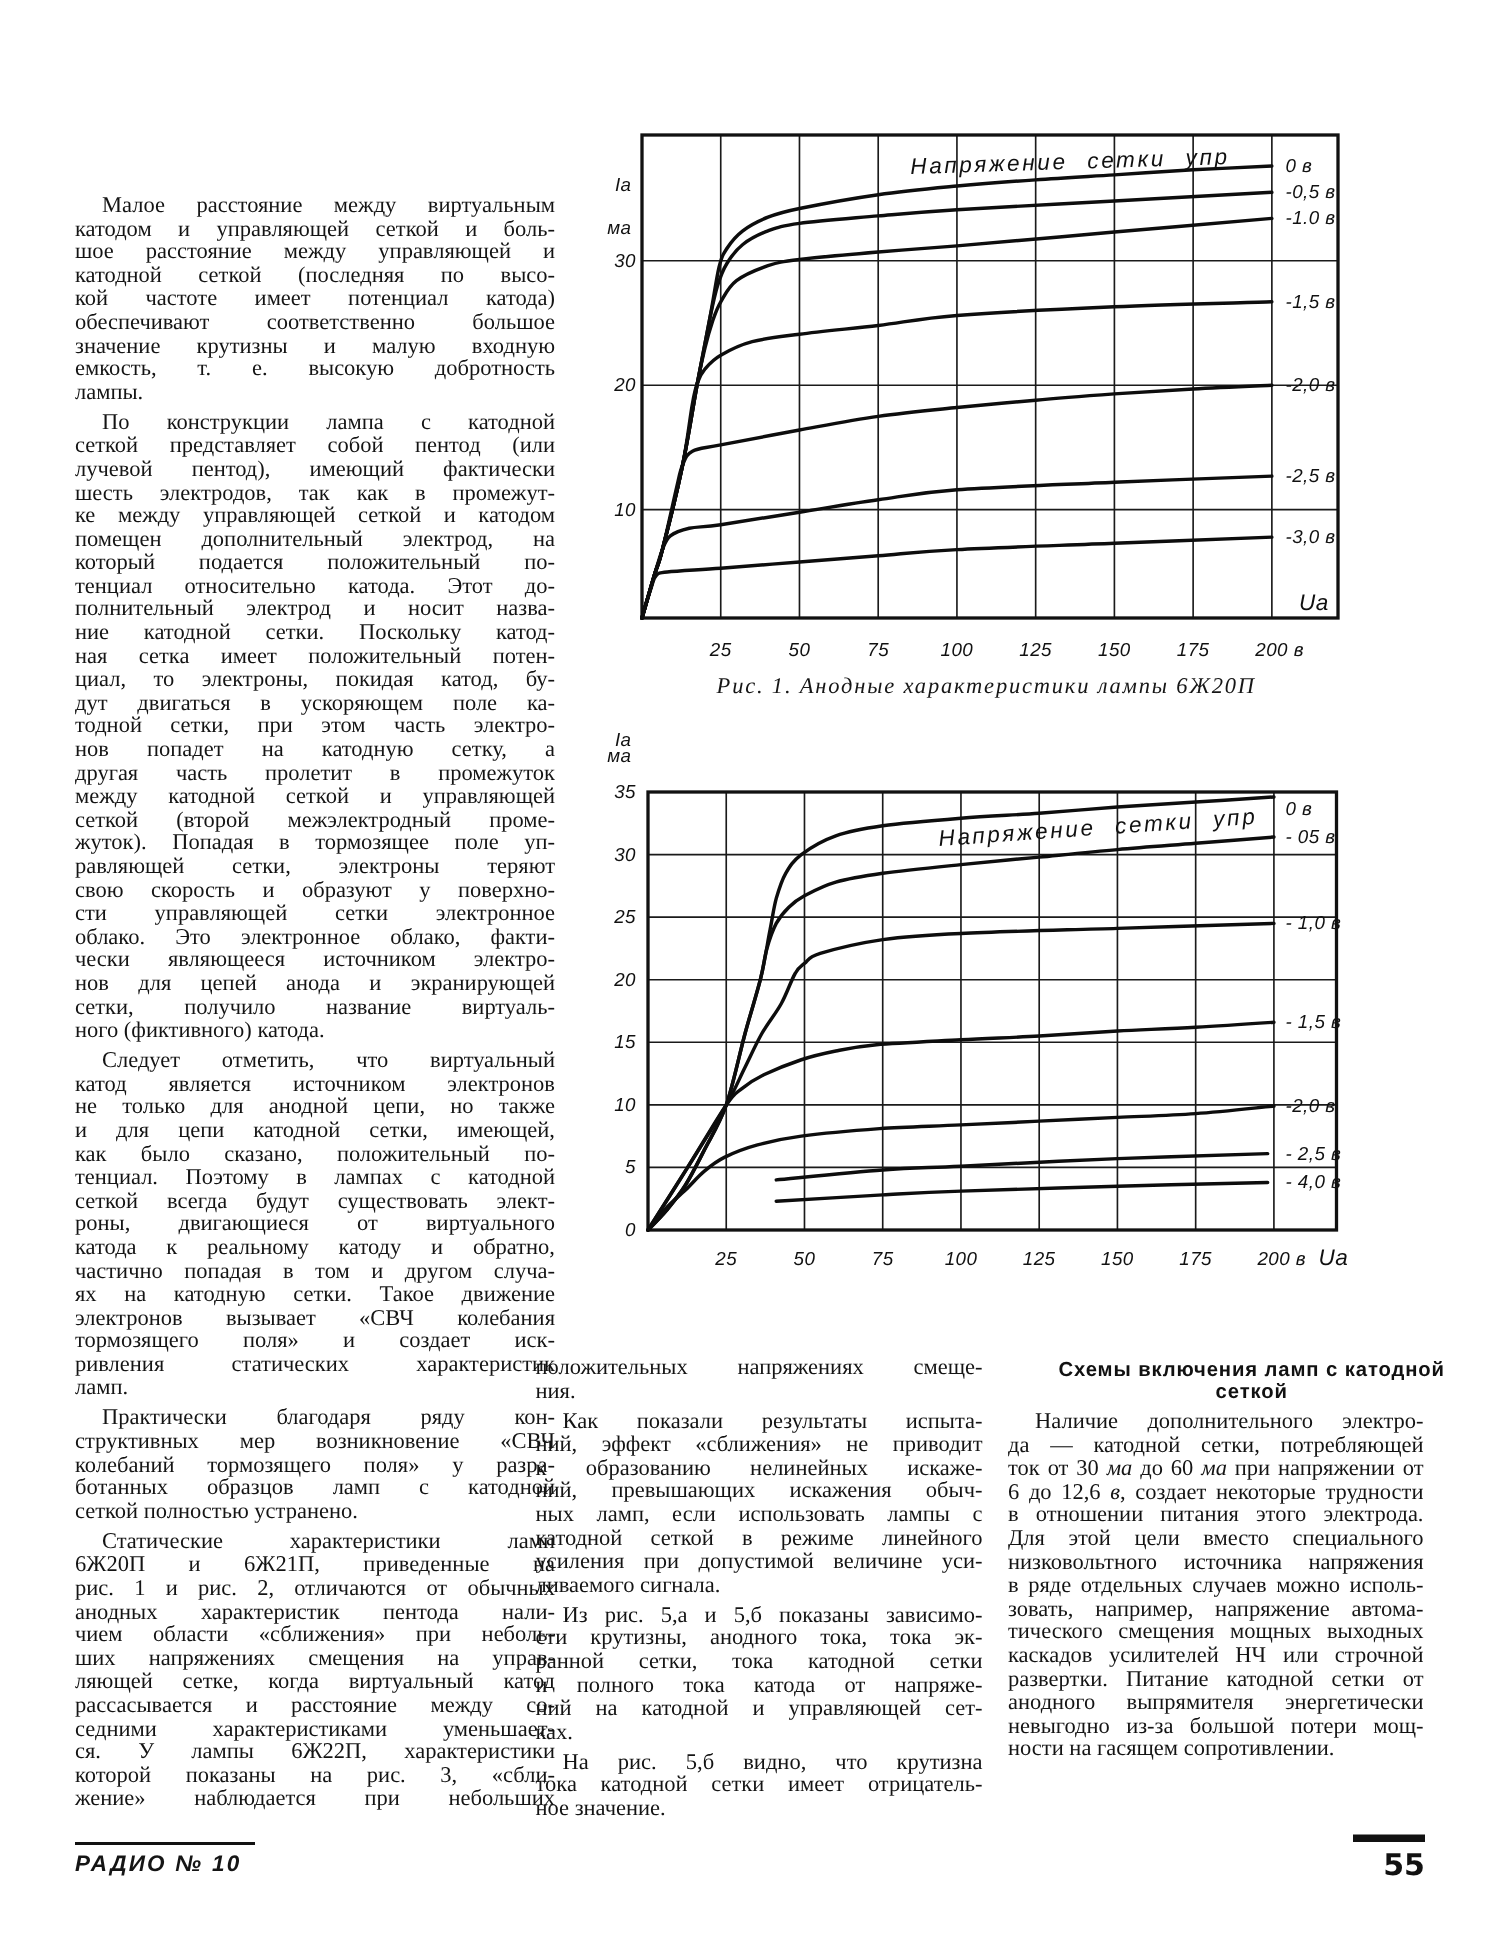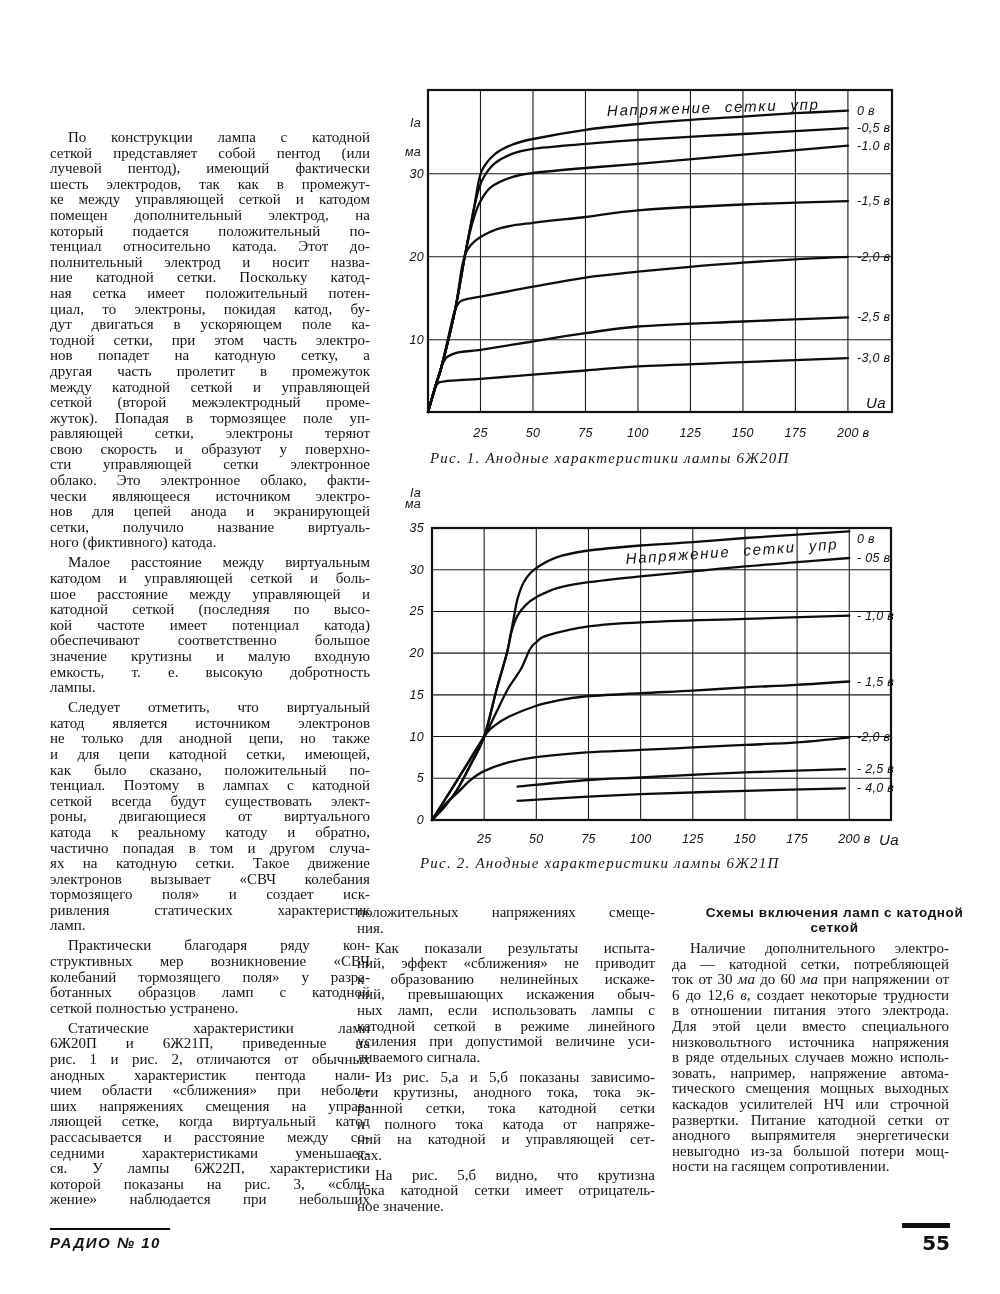--- a/index.html
+++ b/index.html
@@ -4,37 +4,48 @@
 <style>
   html, body { margin: 0; padding: 0; background: #ffffff; }
   #page { position: relative; width: 1000px; height: 1294px; overflow: hidden; background: #ffffff; color: #141414; }
   .hd { position: absolute; font: bold 13.5px "Liberation Sans", sans-serif; letter-spacing: 0.8px; line-height: 15px; text-align: center; color: #111; }
   .body { position: absolute; font: 15px "Liberation Serif", serif; line-height: 15.6px; color: #141414; }
   .para + .para { margin-top: 4.4px; }
   .ln { height: 15.6px; line-height: 15.6px; text-align: justify; text-align-last: justify; overflow: visible; }
   .ln.last { text-align-last: left; }
   .para.ind .ln:first-child { text-indent: 18px; }
   .it { font-style: italic; }
-  .caption { position: absolute; font: italic 15px "Liberation Serif", serif; letter-spacing: 1.2px; line-height: 18px; color: #161616; }
+  .caption { position: absolute; font: italic 15px "Liberation Serif", serif; letter-spacing: 1.2px; text-align: center; line-height: 18px; color: #161616; }
   svg.chart { position: absolute; overflow: visible; }
   svg .grid { stroke: #1a1a1a; stroke-width: 1.1; fill: none; }
   svg .frame { stroke: #111; stroke-width: 2.2; fill: none; }
   svg .curve { stroke: #0d0d0d; stroke-width: 2.3; fill: none; stroke-linecap: round; stroke-linejoin: round; }
   svg .tk { font: italic 12.5px "Liberation Sans", sans-serif; fill: #111; letter-spacing: 0.3px; }
   svg .annot { font: italic 15px "Liberation Sans", sans-serif; fill: #111; letter-spacing: 1.8px; word-spacing: 7px; }
   .footer-left { position: absolute; left: 50px; top: 1234px; font: italic bold 15px "Liberation Sans", sans-serif; letter-spacing: 1.5px; color: #151515; }
   .rule { position: absolute; background: #111; }
   .pagenum { position: absolute; right: 50px; top: 1231px; font: bold 20px "DejaVu Sans", sans-serif; color: #111; }
 </style>
 </head>
 <body>
 
 <div id="page">
 
   <div class="body" style="left:50px; top:130px; width:320px;">
+    <div class="para ind">
+        <div class="ln" style="">Малое расстояние между виртуальным</div>
+        <div class="ln" style="">катодом и управляющей сеткой и боль-</div>
+        <div class="ln" style="">шое расстояние между управляющей и</div>
+        <div class="ln" style="">катодной сеткой (последняя по высо-</div>
+        <div class="ln" style="">кой частоте имеет потенциал катода)</div>
+        <div class="ln" style="">обеспечивают соответственно большое</div>
+        <div class="ln" style="">значение крутизны и малую входную</div>
+        <div class="ln" style="">емкость, т. е. высокую добротность</div>
+        <div class="ln last" style="">лампы.</div>
+      </div>
     <div class="para ind">
         <div class="ln" style="">По конструкции лампа с катодной</div>
         <div class="ln" style="">сеткой представляет собой пентод (или</div>
         <div class="ln" style="">лучевой пентод), имеющий фактически</div>
         <div class="ln" style="">шесть электродов, так как в промежут-</div>
         <div class="ln" style="">ке между управляющей сеткой и катодом</div>
         <div class="ln" style="">помещен дополнительный электрод, на</div>
         <div class="ln" style="">который подается положительный по-</div>
         <div class="ln" style="">тенциал относительно катода. Этот до-</div>
         <div class="ln" style="">полнительный электрод и носит назва-</div>
@@ -49,31 +60,20 @@
         <div class="ln" style="">сеткой (второй межэлектродный проме-</div>
         <div class="ln" style="">жуток). Попадая в тормозящее поле уп-</div>
         <div class="ln" style="">равляющей сетки, электроны теряют</div>
         <div class="ln" style="">свою скорость и образуют у поверхно-</div>
         <div class="ln" style="">сти управляющей сетки электронное</div>
         <div class="ln" style="">облако. Это электронное облако, факти-</div>
         <div class="ln" style="">чески являющееся источником электро-</div>
         <div class="ln" style="">нов для цепей анода и экранирующей</div>
         <div class="ln" style="">сетки, получило название виртуаль-</div>
         <div class="ln last" style="">ного (фиктивного) катода.</div>
-      </div>
-    <div class="para ind">
-        <div class="ln" style="">Малое расстояние между виртуальным</div>
-        <div class="ln" style="">катодом и управляющей сеткой и боль-</div>
-        <div class="ln" style="">шое расстояние между управляющей и</div>
-        <div class="ln" style="">катодной сеткой (последняя по высо-</div>
-        <div class="ln" style="">кой частоте имеет потенциал катода)</div>
-        <div class="ln" style="">обеспечивают соответственно большое</div>
-        <div class="ln" style="">значение крутизны и малую входную</div>
-        <div class="ln" style="">емкость, т. е. высокую добротность</div>
-        <div class="ln last" style="">лампы.</div>
       </div>
     <div class="para ind">
         <div class="ln" style="">Следует отметить, что виртуальный</div>
         <div class="ln" style="">катод является источником электронов</div>
         <div class="ln" style="">не только для анодной цепи, но также</div>
         <div class="ln" style="">и для цепи катодной сетки, имеющей,</div>
         <div class="ln" style="">как было сказано, положительный по-</div>
         <div class="ln" style="">тенциал. Поэтому в лампах с катодной</div>
         <div class="ln" style="">сеткой всегда будут существовать элект-</div>
         <div class="ln" style="">роны, двигающиеся от виртуального</div>
@@ -199,21 +199,20 @@
       <text x="857" y="737.4057142857143" class="tk" dominant-baseline="central">-2,0 в</text>
       <path d="M517.5,786.6 C529.4,785.5 568.0,781.5 588.5,780.0 C609.0,778.4 614.6,778.7 640.6,777.5 C666.7,776.2 710.9,773.8 745.0,772.4 C779.0,771.1 828.4,769.7 845.1,769.1" class="curve"></path>
       <text x="857" y="769.1085714285714" class="tk" dominant-baseline="central">- 2,5 в</text>
       <path d="M517.5,800.8 C529.4,800.1 568.0,797.8 588.5,796.6 C609.0,795.5 614.6,795.1 640.6,794.1 C666.7,793.2 710.9,791.8 745.0,790.8 C779.0,789.8 828.4,788.7 845.1,788.3" class="curve"></path>
       <text x="857" y="788.2971428571428" class="tk" dominant-baseline="central">- 4,0 в</text>
       <text x="421" y="497" class="tk" text-anchor="end">Ia</text>
       <text x="421" y="508" class="tk" text-anchor="end">ма</text>
       <text x="879" y="839" class="tk" dominant-baseline="central" style="font-size:15px">Ua</text>
       <text x="626" y="564" class="annot" transform="rotate(-4 626 564)">Напряжение сетки упр</text>
     </svg>
-  <div class="caption" style="left:420px; top:854px; width:455px;">Рис. 2. Анодные характеристики лампы 6Ж21П</div>
 
   <div class="body" style="left:357px; top:905px; width:298px;">
     <div class="para">
         <div class="ln" style="">положительных напряжениях смеще-</div>
         <div class="ln last" style="">ния.</div>
       </div>
     <div class="para ind">
         <div class="ln" style="">Как показали результаты испыта-</div>
         <div class="ln" style="">ний, эффект «сближения» не приводит</div>
         <div class="ln" style="">к образованию нелинейных искаже-</div>

